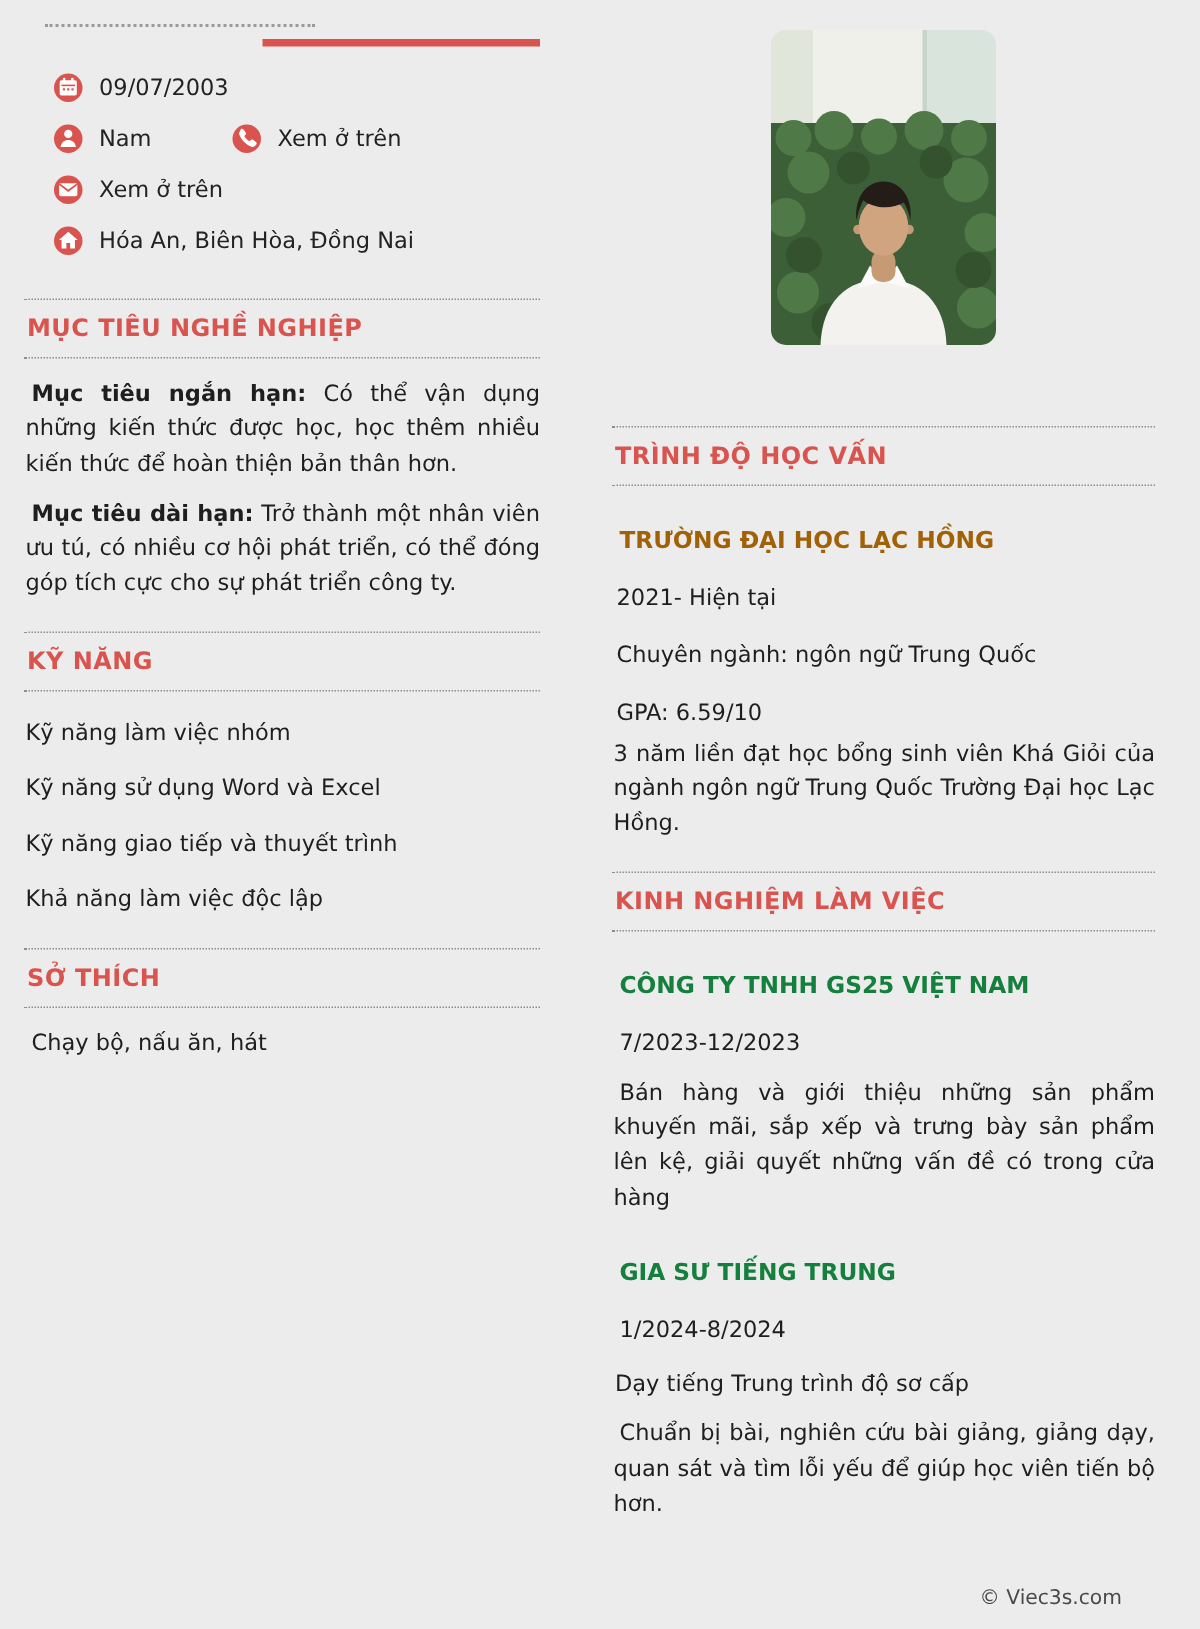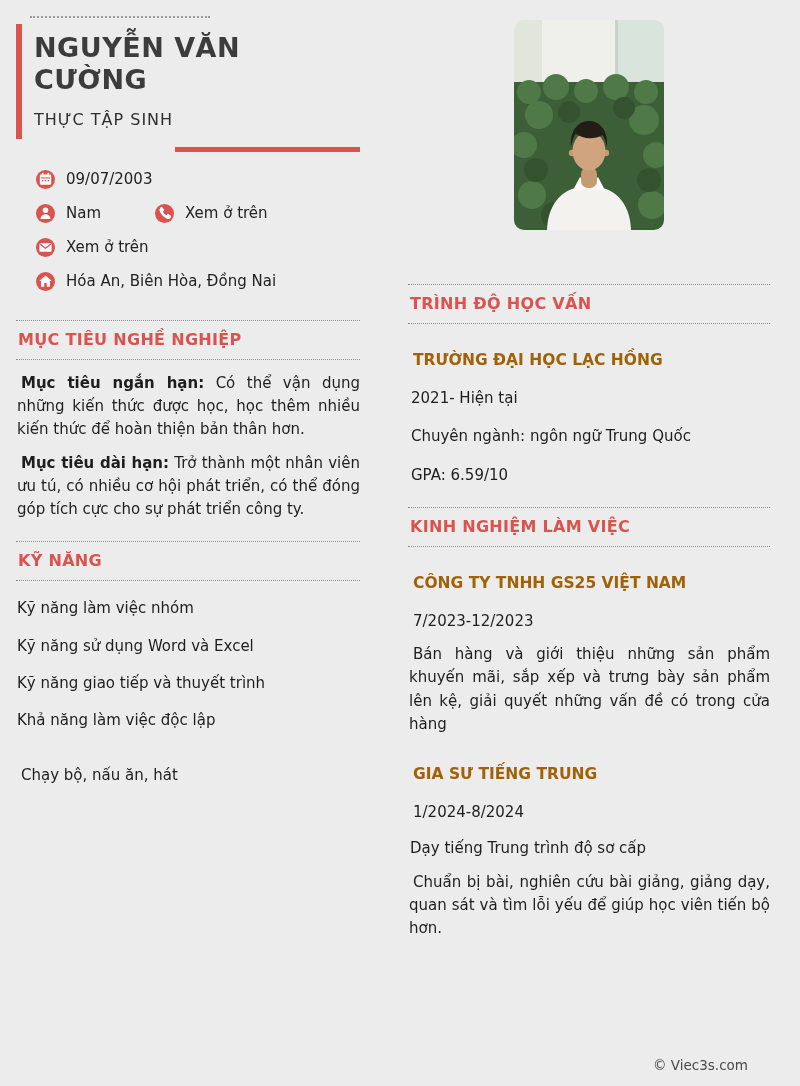--- a/index.html
+++ b/index.html
@@ -47,40 +47,36 @@
   
   .photo-wrap { display:flex; justify-content:center; }
   .photo { width:150px; height:210px; border-radius:10px; overflow:hidden; background:#dfe7df; }
   .photo svg { display:block; width:100%; height:100%; }
   .sec-education { margin-top:54px; }
   .bold-row { font-weight:bold; font-size:15.5px; margin-top:22px; padding-left:4px; color:#a16207; }
   .edu-row { margin-top:15px; padding-left:2px; }
   .edu-note { margin-top:4px; text-align:justify; }
   .job { margin-top:4px; }
   .job + .job { margin-top:26px; }
-  .job-company { font-weight:bold; font-size:15.5px; margin-top:22px; padding-left:4px; color:#a16207; }
+  .job-company { font-weight:bold; font-size:15.5px; margin-top:22px; padding-left:4px; color:#15803d; }
   .job-period { margin-top:15px; padding-left:4px; }
   .job-position { margin-top:13px; padding-left:1px; }
   .job-desc { margin-top:10px; text-align:justify; text-indent:4px; }
 
   .footer { position:absolute; right:52px; bottom:13px; font-size:13.5px; color:#4a4a4a; }
 </style>
 </head>
 <body>
 
 <div class="page">
 
   <div class="col-left">
 
     <div class="top-dotted"></div>
 
-    <header class="name-block">
-      <h1 class="name">NGUYỄN VĂN CƯỜNG</h1>
-      <div class="job-title">THỰC TẬP SINH</div>
-    </header>
     <div class="accent-bar"></div>
 
     <ul class="contact">
       <li class="c-row">
         <span class="c-item">
           <span class="cicon">
             <svg viewBox="0 0 20 20">
                 <rect x="4" y="4.8" width="12" height="10.6" rx="1.2" fill="#fff"></rect>
                 <rect x="6.2" y="3" width="1.8" height="3.2" rx="0.7" fill="#fff"></rect>
                 <rect x="12" y="3" width="1.8" height="3.2" rx="0.7" fill="#fff"></rect>
@@ -148,20 +144,21 @@
       <div class="sec-body">
         <div class="skill-item">Kỹ năng làm việc nhóm</div>
         <div class="skill-item">Kỹ năng sử dụng Word và Excel</div>
         <div class="skill-item">Kỹ năng giao tiếp và thuyết trình</div>
         <div class="skill-item">Khả năng làm việc độc lập</div>
       </div>
     </section>
 
 
     <section class="sec">
+      <h2 class="sec-head">SỞ THÍCH</h2>
       <div class="sec-body">
         <p class="para">Chạy bộ, nấu ăn, hát</p>
       </div>
     </section>
 
   </div>
 
   <div class="col-right">
 
     <div class="photo-wrap">
@@ -205,20 +202,21 @@
       </div>
     </div>
 
     <section class="sec sec-education">
       <h2 class="sec-head">TRÌNH ĐỘ HỌC VẤN</h2>
       <div class="sec-body">
         <div class="bold-row">TRƯỜNG ĐẠI HỌC LẠC HỒNG</div>
         <div class="edu-row">2021- Hiện tại</div>
         <div class="edu-row">Chuyên ngành: ngôn ngữ Trung Quốc</div>
         <div class="edu-row">GPA: 6.59/10</div>
+        <p class="edu-note">3 năm liền đạt học bổng sinh viên Khá Giỏi của ngành ngôn ngữ Trung Quốc Trường Đại học Lạc Hồng.</p>
       </div>
     </section>
 
     <section class="sec">
       <h2 class="sec-head">KINH NGHIỆM LÀM VIỆC</h2>
       <div class="sec-body">
 
         <div class="job">
           <div class="job-company">CÔNG TY TNHH GS25 VIỆT NAM</div>
           <div class="job-period">7/2023-12/2023</div>

